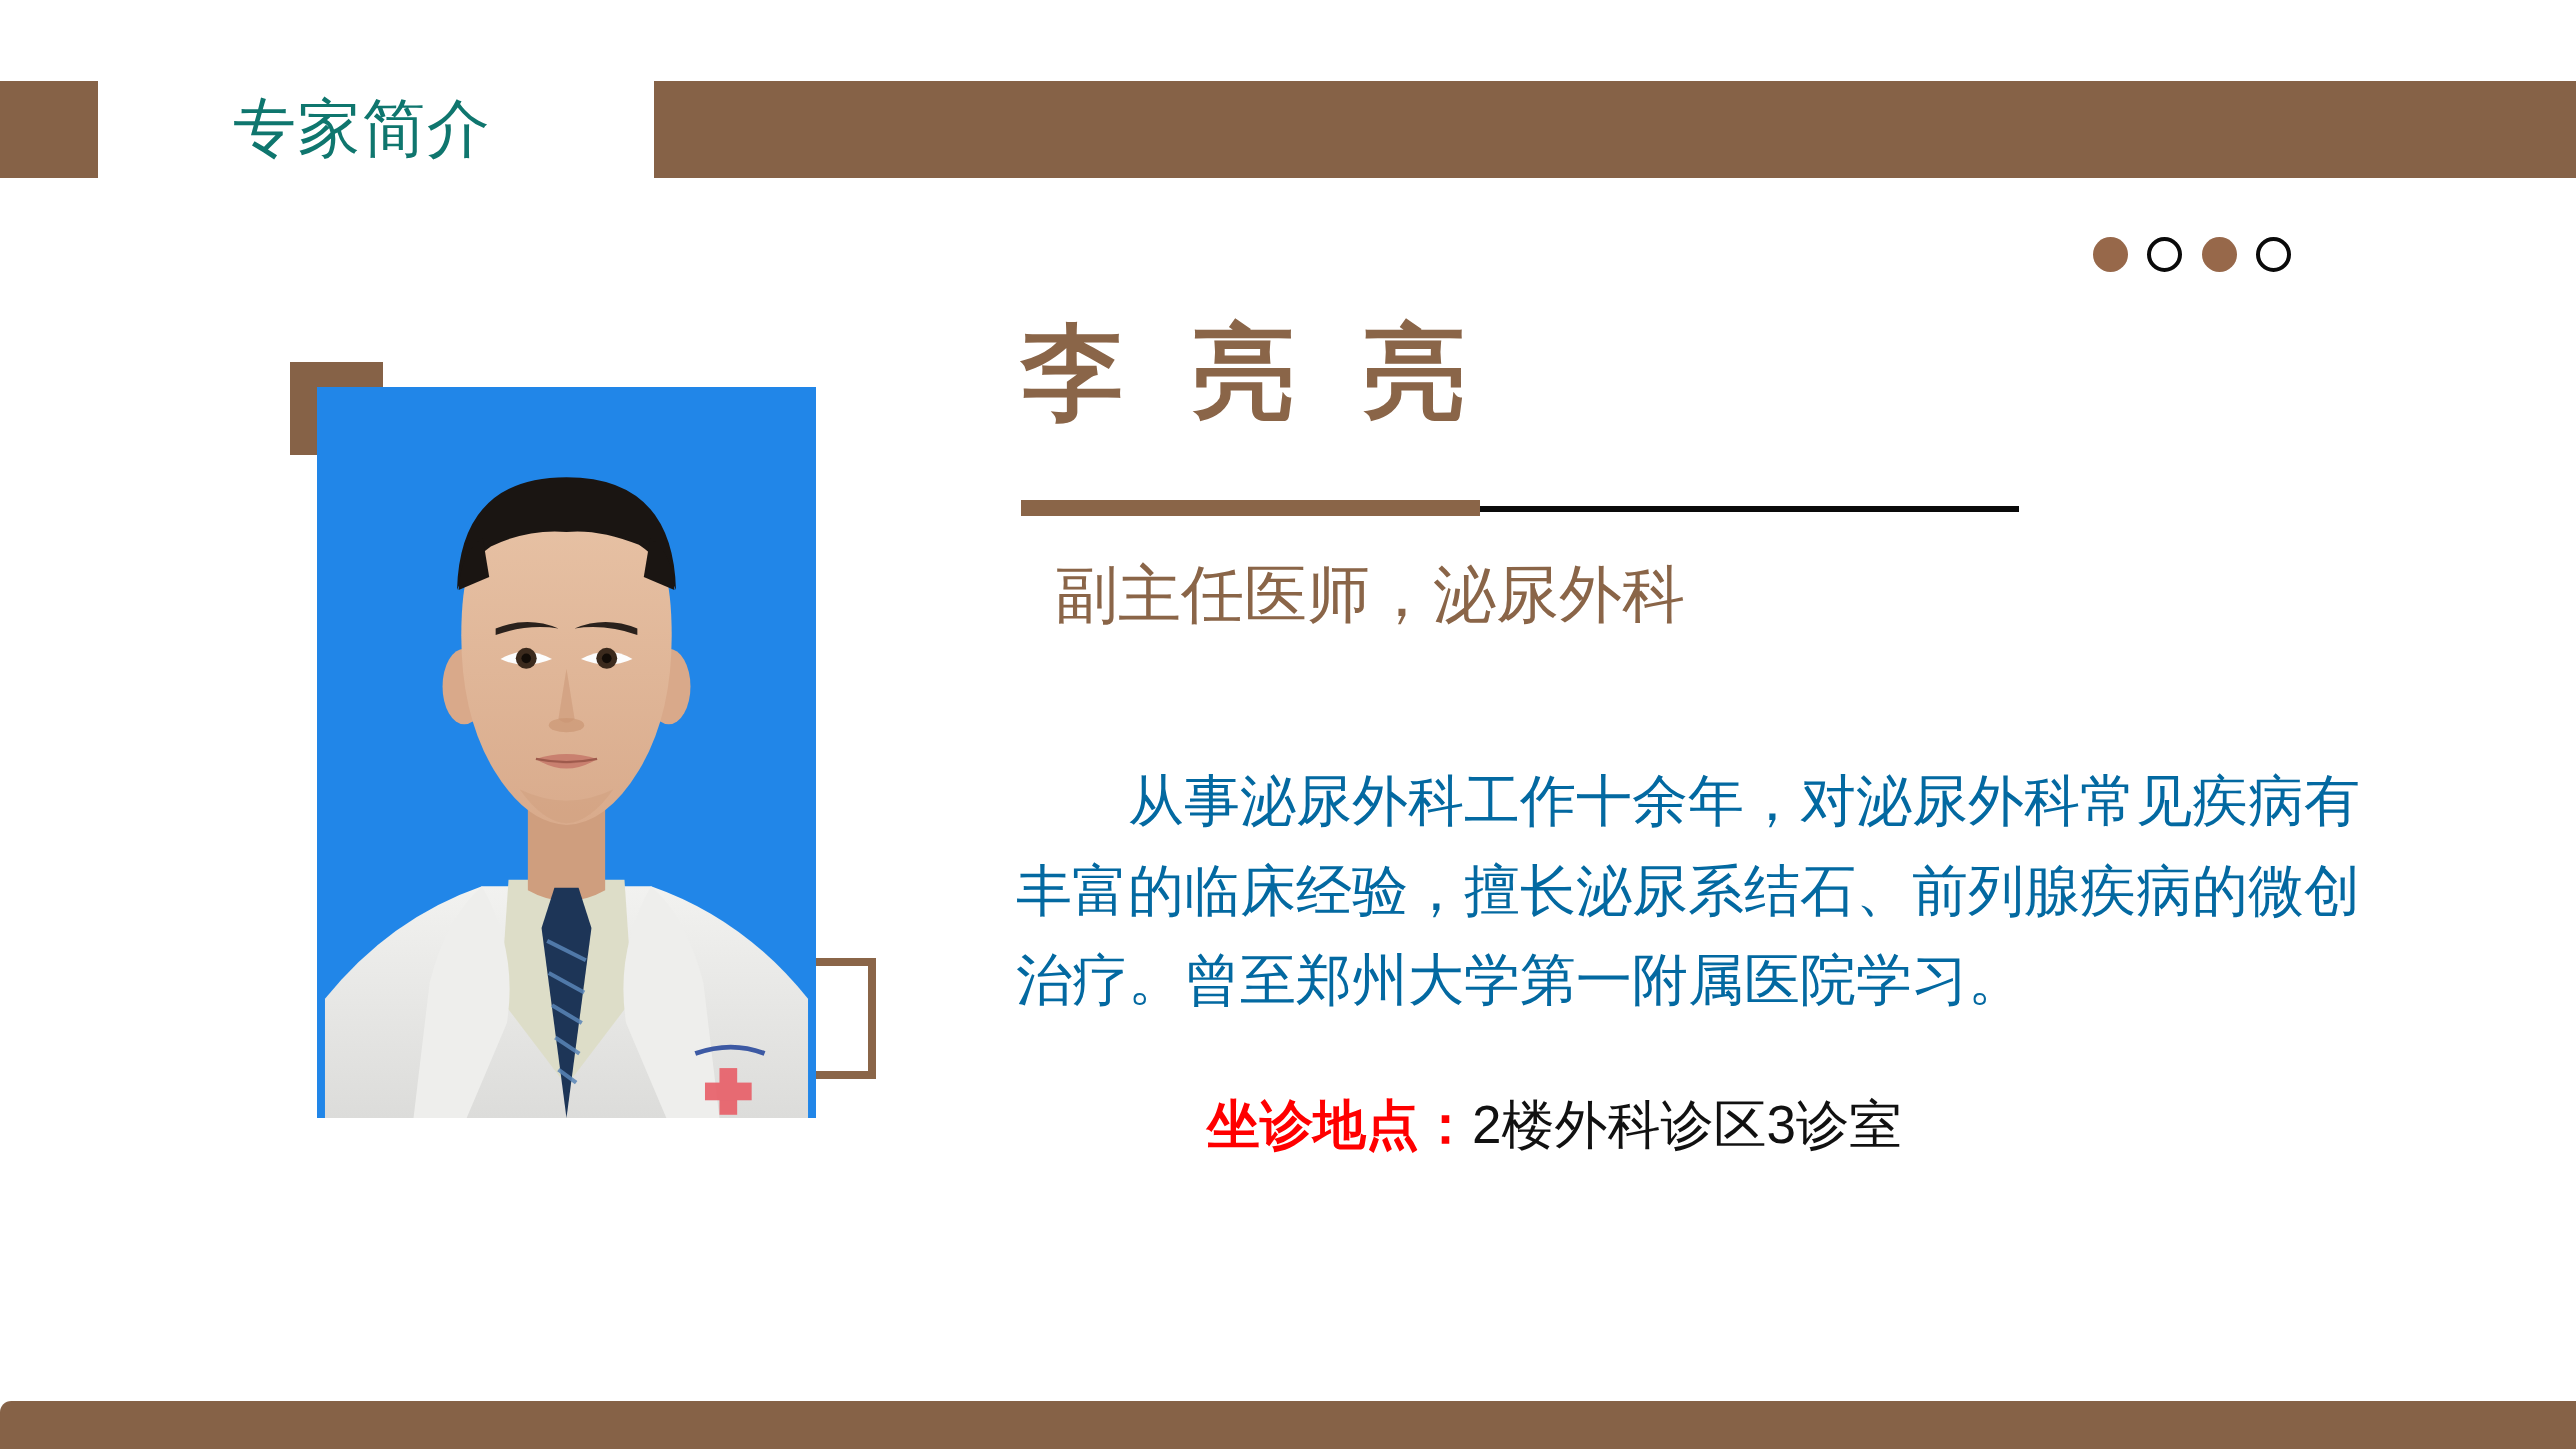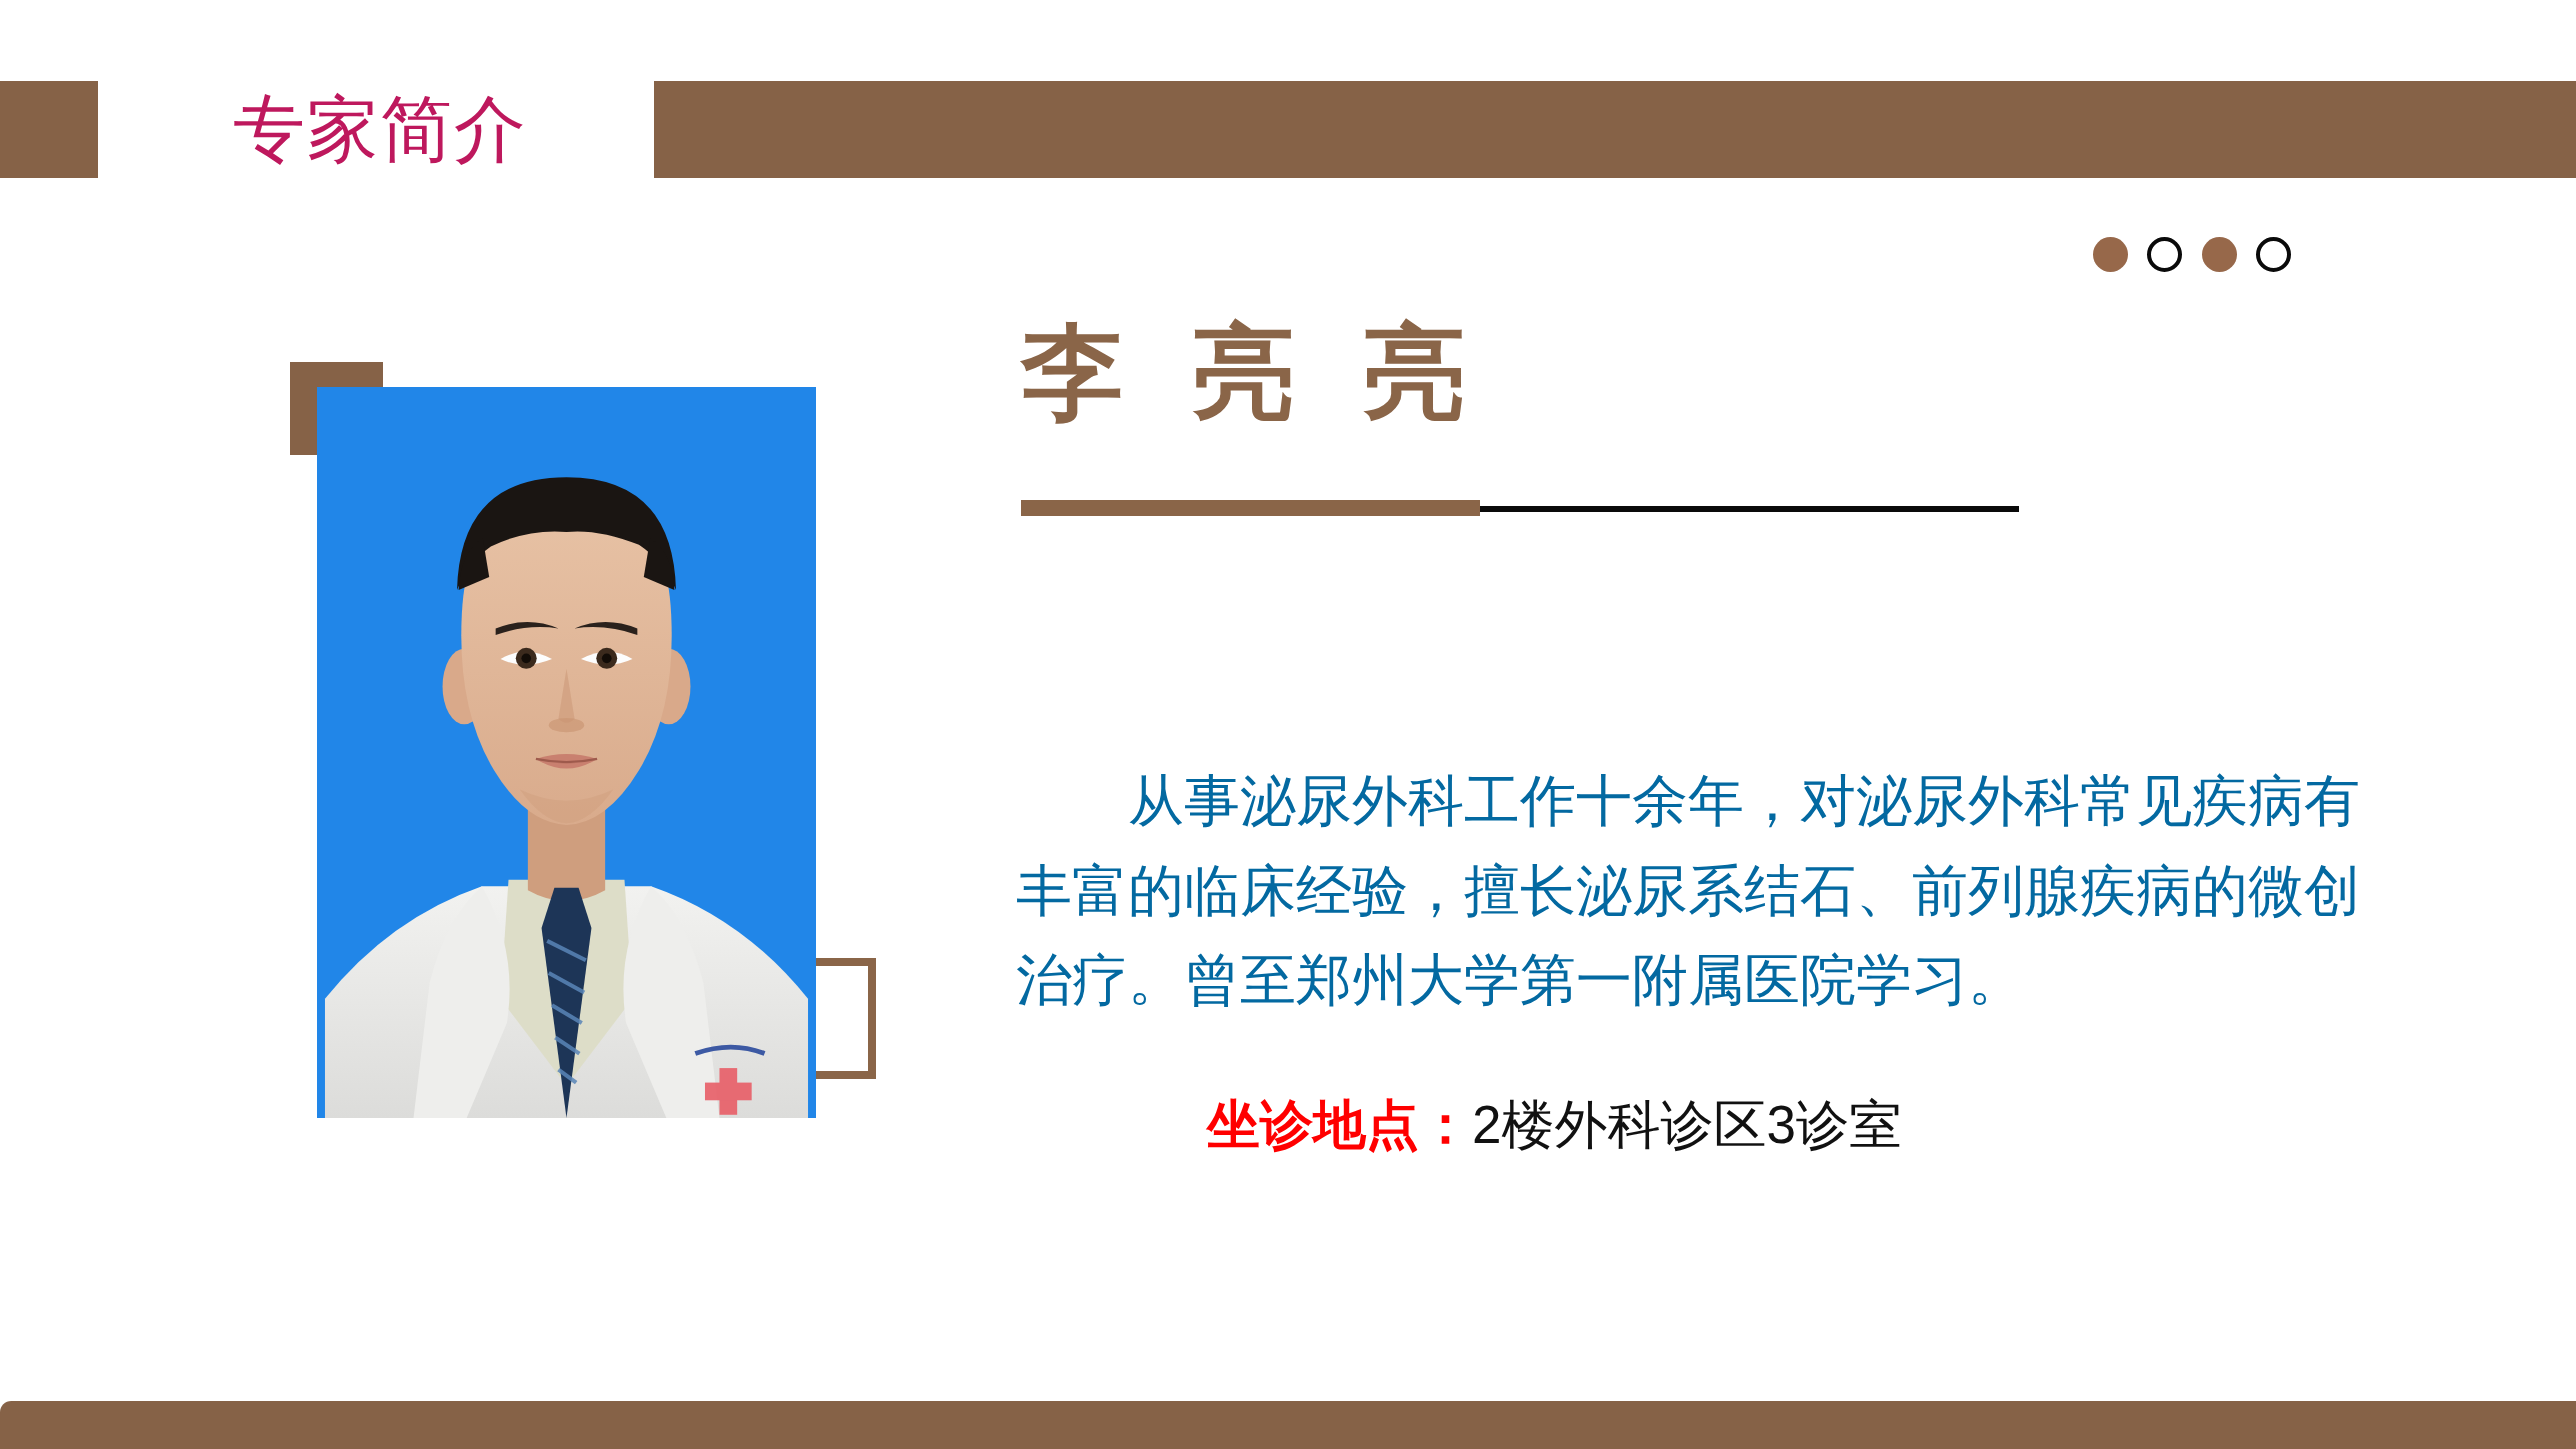--- a/index.html
+++ b/index.html
@@ -13,21 +13,21 @@
     position:absolute; left:0; top:81px; width:98px; height:97px;
     background:#866247;
   }
   .hdr-bar-right {
     position:absolute; left:654px; top:81px; right:0; height:97px;
     background:#866247;
   }
   .hdr-title {
     position:absolute; left:233px; top:77px; width:386px; height:103px;
     display:flex; align-items:center; justify-content:flex-start;
-    font-size:72px; color:#be185d; line-height:1; white-space:nowrap;
+    font-size:63px; color:#0f766e; line-height:1; white-space:nowrap;
     letter-spacing:1.6px;
     text-align:right;
   }
 
   
   .dots {
     position:absolute; left:2093px; top:237px;
     display:flex; align-items:center; gap:19.3px;
   }
   .dot { width:35px; height:35px; border-radius:50%; }
@@ -173,20 +173,21 @@
     </div>
   </div>
 
   <div class="name">李 亮 亮</div>
 
   <div class="divider">
     <span class="thick"></span>
     <span class="thin"></span>
   </div>
 
+  <div class="subtitle">副主任医师，泌尿外科</div>
 
   <div class="bio">
     <p>从事泌尿外科工作十余年，对泌尿外科常见疾病有丰富的临床经验，擅长泌尿系结石、前列腺疾病的微创治疗。曾至郑州大学第一附属医院学习。</p>
   </div>
 
   <div class="location">
     <span class="label">坐诊地点：</span><span class="value">2楼外科诊区3诊室</span>
   </div>
 
   <div class="footer"></div>

